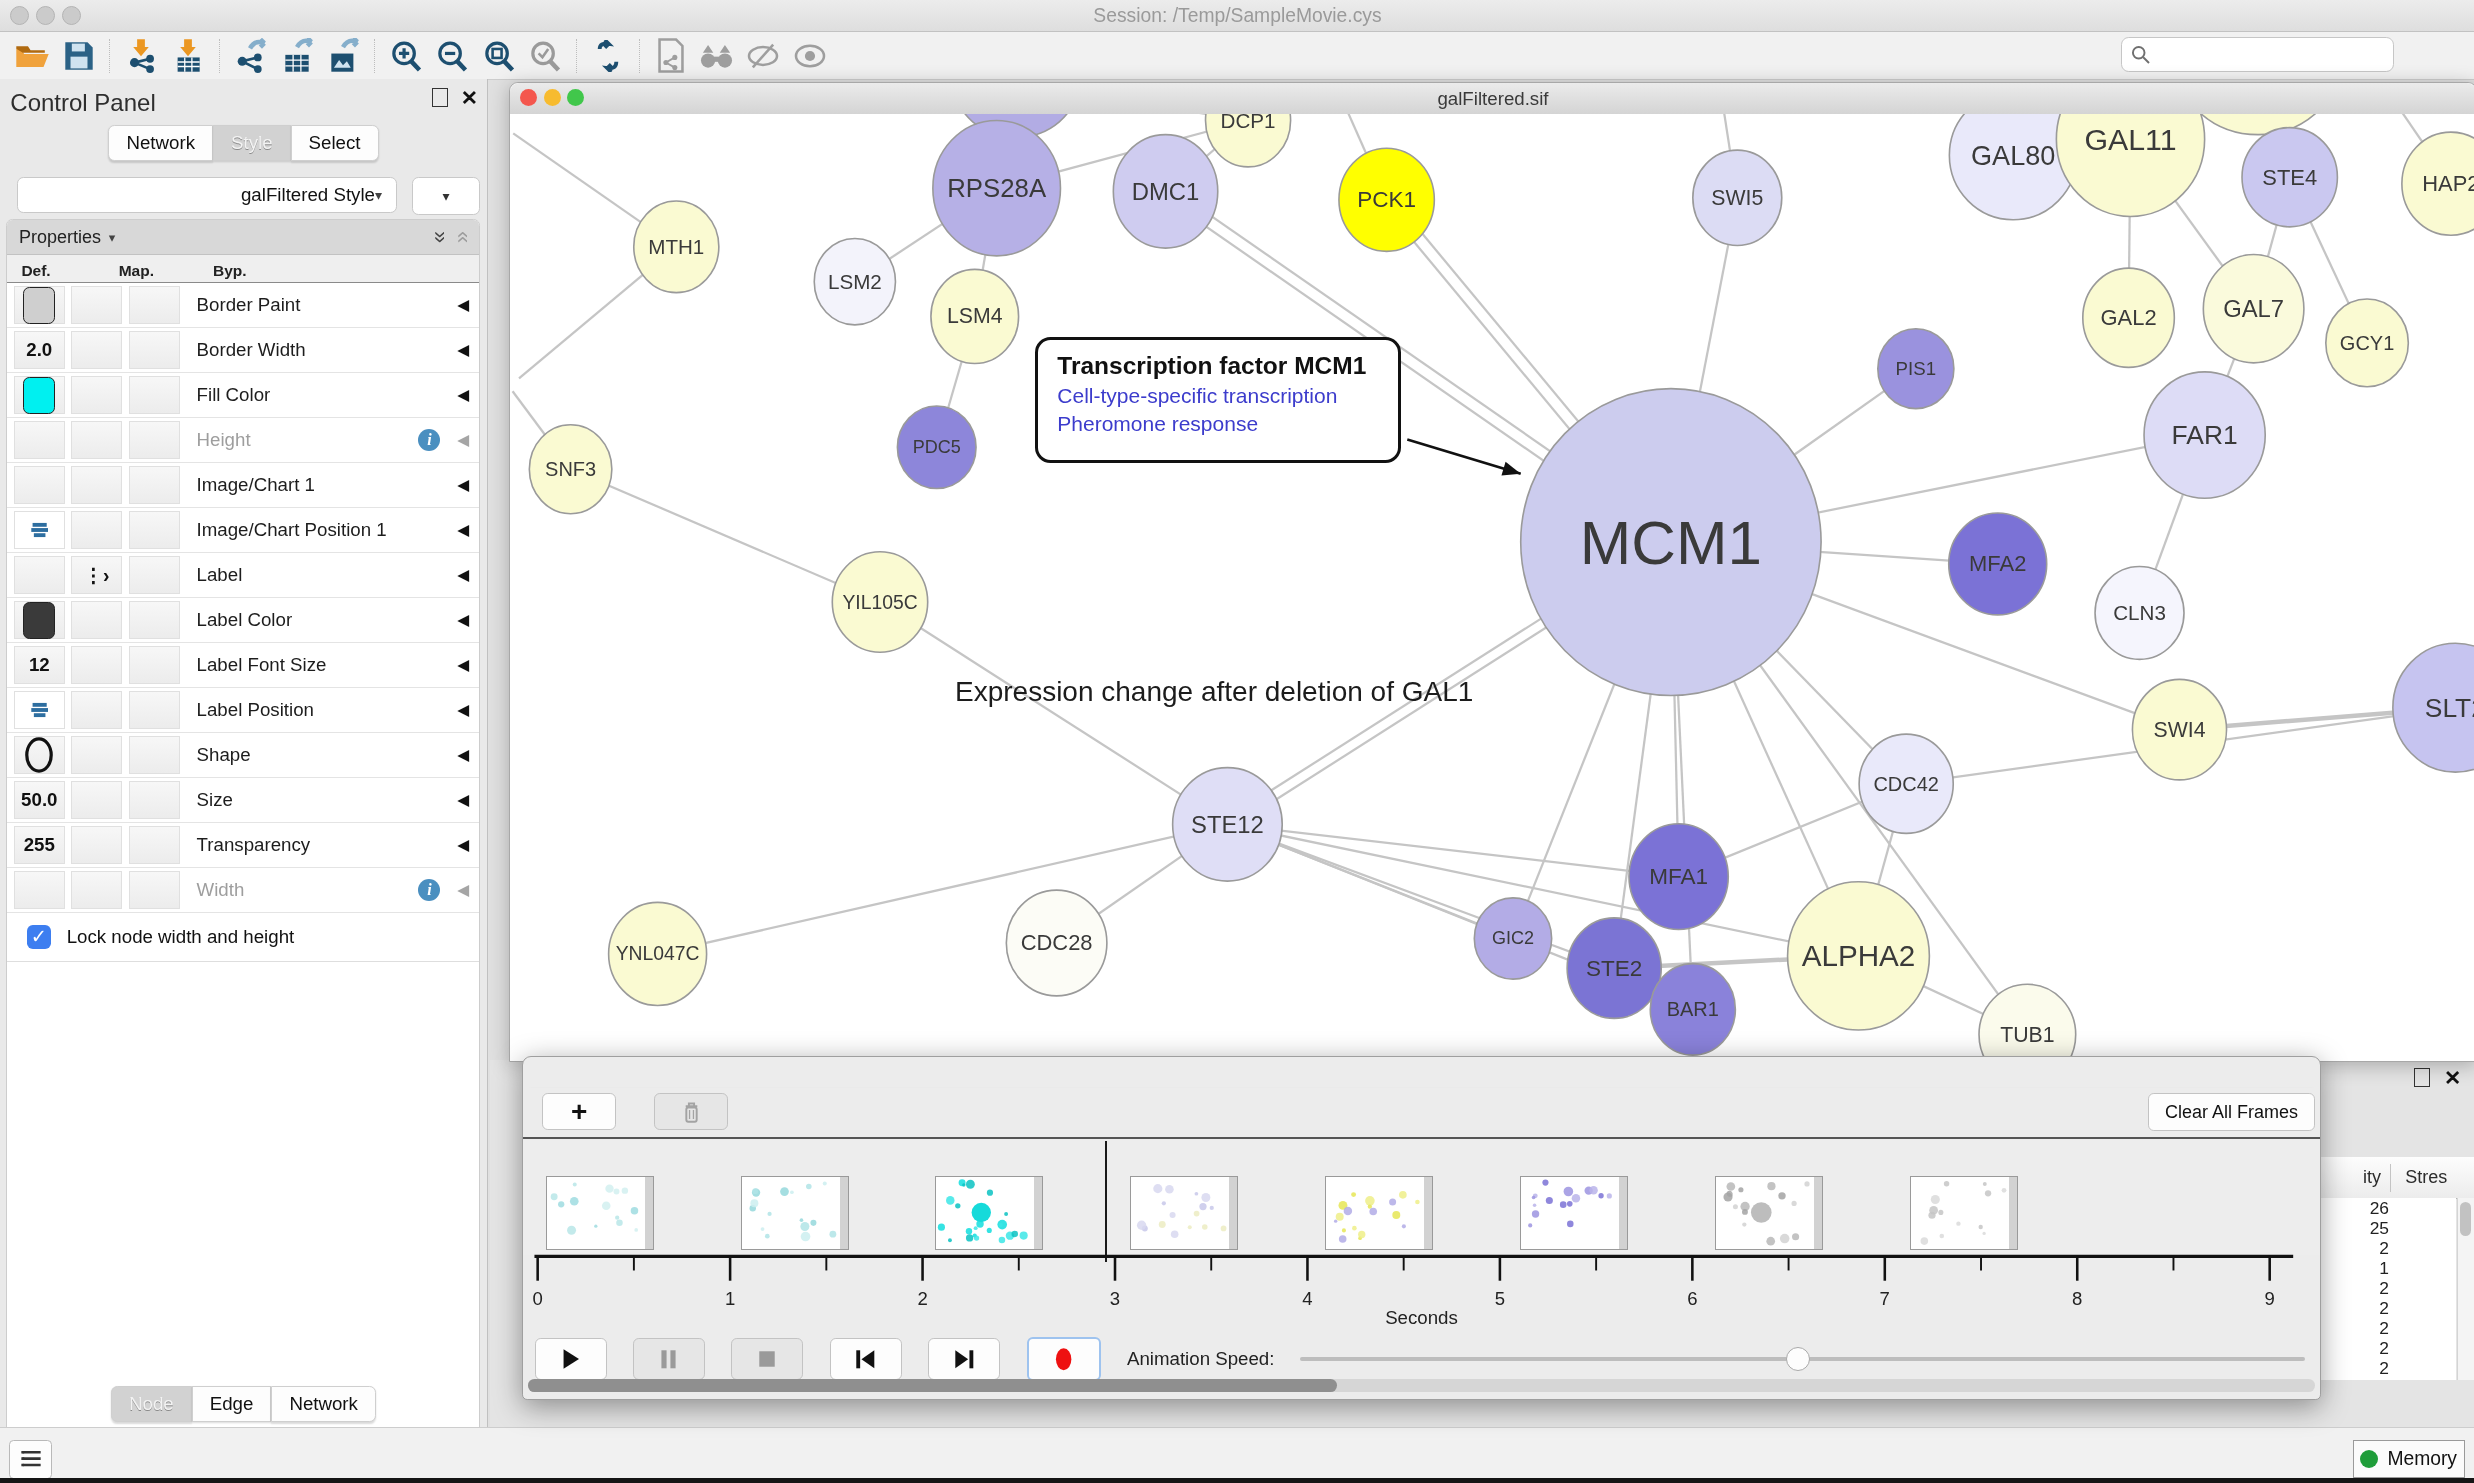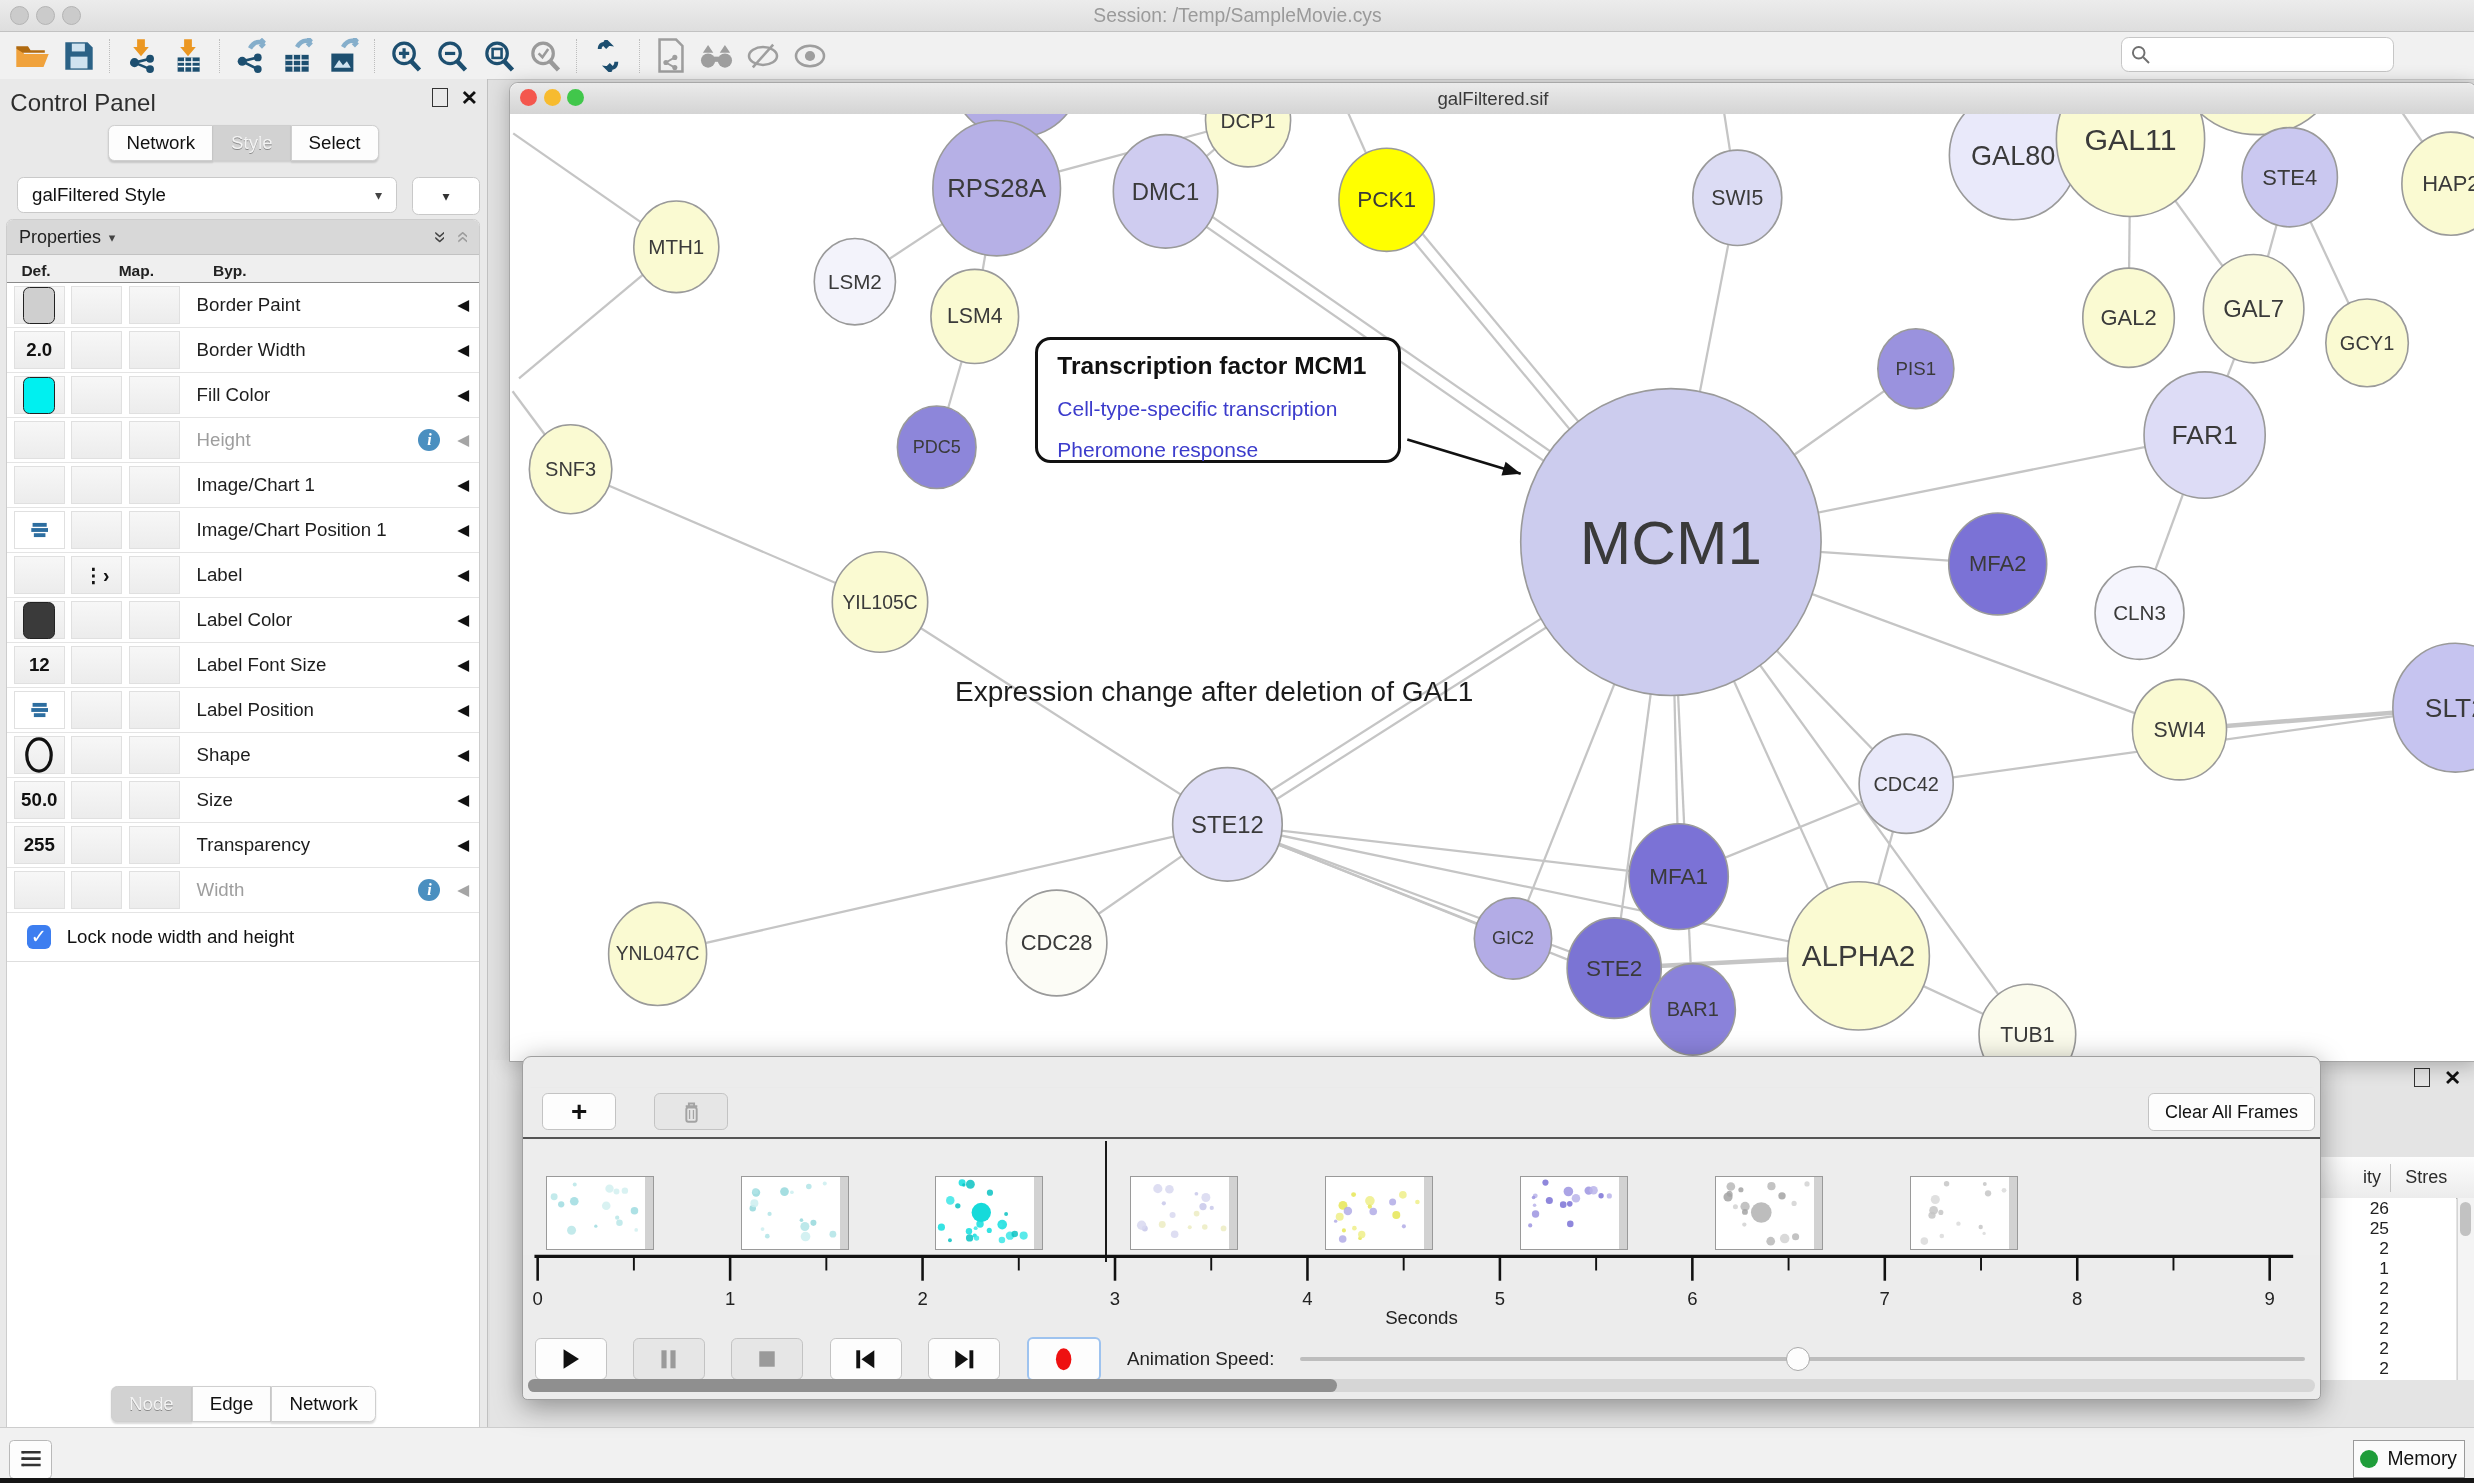--- a/index.html
+++ b/index.html
@@ -21,21 +21,21 @@
   .control-panel{left:0;top:79px;width:487px;height:1349px;background:#e9e9e9;border-right:0.6px solid #c0c0c0;}
   .cp-title{position:absolute;left:10.3px;top:10.3px;font-size:24px;color:#2e2e2e;}
   .cp-winbtns{position:absolute;right:9px;top:9px;display:flex;gap:13px;align-items:center;}
   .float-box{width:14px;height:17px;border:1.9px solid #333;display:inline-block;}
   .x-icon{font-size:20.6px;font-weight:bold;color:#111;line-height:17px;}
   .cp-tabs{position:absolute;left:0;right:0;top:46px;display:flex;justify-content:center;}
   .tab{font-size:18.7px;padding:5.8px 17px;background:#fdfdfd;border:0.6px solid #cfcfcf;color:#111;box-shadow:0 1.3px 1.9px rgba(0,0,0,.15);}
   .tab:first-child{border-radius:6.4px 0 0 6.4px;}
   .tab:last-child{border-radius:0 6.4px 6.4px 0;}
   .tab.pressed{background:#d2d2d2;color:#f3f3f3;text-shadow:0 0.6px 0.6px rgba(0,0,0,.35);}
-  .style-combo{position:absolute;left:17px;top:98px;width:380px;height:36px;background:#fff;border:1.3px solid #c9c9c9;border-radius:6.4px;font-size:18.7px;color:#111;display:flex;align-items:center;justify-content:space-between;padding:0 14px;box-sizing:border-box;}
+  .style-combo{position:absolute;left:17px;top:98px;width:380px;height:36px;background:#fff;border:1.3px solid #c9c9c9;border-radius:6.4px;font-size:18.7px;color:#111;display:flex;align-items:center;justify-content:flex-end;padding:0 14px;box-sizing:border-box;}
   .style-menu-btn{position:absolute;left:412px;top:98px;width:66px;height:36px;background:#fff;border:1.3px solid #c9c9c9;border-radius:6.4px;display:flex;align-items:center;justify-content:center;font-size:14px;color:#333;}
   .props{position:absolute;left:6.4px;top:140px;width:472px;height:1226px;background:#fff;border:0.6px solid #cdcdcd;border-radius:6.4px;overflow:hidden;}
   .props-header{height:34px;background:#d8d8d8;display:flex;align-items:center;padding:0 11.6px;font-size:18px;color:#222;border-bottom:0.6px solid #c2c2c2;}
   .props-colhead{height:24.5px;background:#efefef;border-bottom:1.3px solid #8a8a8a;display:flex;align-items:flex-end;font-weight:bold;font-size:15.5px;color:#222;padding-bottom:2.6px;gap:32px;}
   .chev{margin-left:auto;display:flex;gap:10.3px;}
   .chev span{display:inline-block;transform:rotate(-90deg);font-size:22px;}
   .prop-row{height:44px;border-bottom:0.6px solid #e4e4e4;display:flex;align-items:center;position:relative;}
   .cellbox{width:49px;height:36px;margin-left:6.4px;background:linear-gradient(#f7f7f7,#ececec);border:0.6px solid #e0e0e0;display:flex;align-items:center;justify-content:center;}
   .swatch{width:30px;height:35px;border:1.9px solid #222;border-radius:6.4px;}
   .defnum{font-weight:bold;font-size:18.7px;color:#111;}
@@ -49,21 +49,21 @@
   .cp-bottom-tabs{position:absolute;left:0;right:0;top:1307px;display:flex;justify-content:center;}
 
   
   .net-window{left:509px;top:82px;width:1966px;height:978px;background:#fff;border:0.6px solid #a8a8a8;border-radius:9px 9px 0 0;box-shadow:0 3.9px 19.3px rgba(0,0,0,.25);}
   .net-titlebar{position:absolute;left:0;top:0;right:0;height:31px;background:linear-gradient(#ebebeb,#d4d4d4);border-bottom:0.6px solid #b5b5b5;border-radius:9px 9px 0 0;}
   .net-title{position:absolute;left:0;right:0;top:5.2px;text-align:center;font-size:18.7px;color:#3a3a3a;}
   .tl-red{background:#f4574e;}.tl-yellow{background:#f7bb2f;}.tl-green{background:#41c74b;}.tl-mid-gray{background:#cfcfcf;}
   .net-canvas{position:absolute;left:0;top:31px;width:1966px;height:947px;background:#fff;overflow:hidden;}
   .annot-box{position:absolute;left:525px;top:223px;width:366px;height:126px;background:#fff;border:3.9px solid #111;border-radius:15.5px;padding:11.6px 0 0 19.3px;box-sizing:border-box;}
   .annot-title{font-size:24.5px;font-weight:bold;color:#111;}
-  .annot-link{font-size:21px;color:#3c3ccc;margin-top:17px;}
+  .annot-link{font-size:21px;color:#3c3ccc;margin-top:4px;}
   .net-caption{position:absolute;left:445px;top:562px;font-size:28px;color:#1c1c1c;}
 
   
   .table-panel{left:490px;top:1060px;width:1985px;height:367px;background:#e4e4e4;}
   .tp-winbtns{position:absolute;left:1924px;top:7.7px;display:flex;gap:14px;align-items:center;}
   .tp-header{position:absolute;left:1829px;top:97px;width:156px;height:41px;background:linear-gradient(#fdfdfd,#ececec);border-bottom:0.6px solid #b5b5b5;display:flex;align-items:center;font-size:18px;color:#2c2c2c;}
   .tp-body{position:absolute;left:1829px;top:138px;width:137px;height:182px;background:#fff;overflow:hidden;}
   .tp-row{height:20px;font-size:17.4px;color:#222;width:70px;text-align:right;}
   .tp-scroll{position:absolute;left:1967px;top:138px;width:17px;height:182px;background:#f4f4f4;border-left:0.6px solid #d4d4d4;}
   .tp-thumb{position:absolute;left:1.9px;top:3.9px;width:11.6px;height:34px;background:#c2c2c2;border-radius:5.8px;}

